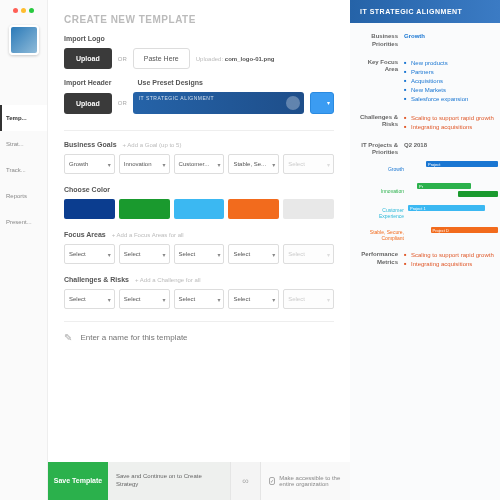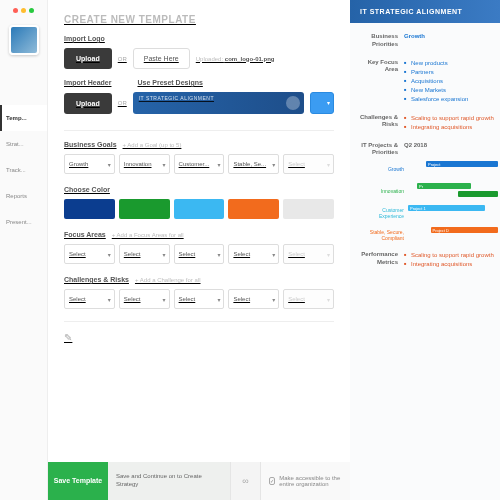--- a/index.html
+++ b/index.html
@@ -5,21 +5,21 @@
 * { box-sizing: border-box; margin: 0; padding: 0; font-family: Arial, Helvetica, sans-serif; }
 body { background: #f5f5f5; width: 500px; height: 500px; overflow: hidden; display: flex; }
 .sidebar { width: 48px; background: #fafafa; border-right: 1px solid #eee; display: flex; flex-direction: column; align-items: center; padding-top: 8px; }
 .mac-dots { display: flex; gap: 3px; margin-bottom: 12px; }
 .mac-dots span { width: 5px; height: 5px; border-radius: 50%; }
 .md-r { background: #ff5f56; } .md-y { background: #ffbd2e; } .md-g { background: #27c93f; }
 .avatar { width: 30px; height: 30px; border-radius: 4px; background: linear-gradient(135deg,#2b7ab8,#8fbbd9); border: 2px solid #fff; box-shadow: 0 1px 3px rgba(0,0,0,0.2); margin-bottom: 50px; }
 .nav-items { width: 100%; }
 .nav-item { font-size: 6px; color: #888; padding: 10px 4px; cursor: pointer; border-left: 2px solid transparent; text-align: left; white-space: nowrap; overflow: hidden; text-overflow: ellipsis; }
 .nav-item.active { border-left: 2px solid #333; color: #333; font-weight: bold; background: #fff; }
-.main { width: 302px; background: #fff; padding: 14px 16px 0 16px; position: relative; display: flex; flex-direction: column; text-decoration: underline; }
+.main { width: 302px; background: #fff; padding: 14px 16px 0 16px; position: relative; display: flex; flex-direction: column; }
 .page-title { font-size: 10px; font-weight: bold; color: #bbb; letter-spacing: 0.5px; margin-bottom: 10px; }
 .label { font-size: 7px; color: #555; font-weight: bold; margin-bottom: 6px; }
 .row { display: flex; align-items: center; gap: 6px; margin-bottom: 10px; }
 .btn-up { background: #3a3a3a; color: #fff; font-size: 7px; font-weight: bold; padding: 7px 12px; border-radius: 3px; cursor: pointer; border: none; }
 .or { font-size: 6px; color: #aaa; }
 .btn-paste { background: #fff; border: 1px solid #ddd; font-size: 7px; padding: 6px 10px; border-radius: 3px; cursor: pointer; color: #555; }
 .uploaded { font-size: 6px; color: #bbb; }
 .uploaded b { color: #555; font-weight: bold; }
 .preset-label { font-size: 7px; color: #555; font-weight: bold; }
 .preset-chip { flex: 1; height: 22px; background: linear-gradient(90deg,#2563a8,#1e4e8a); border-radius: 3px; position: relative; }
@@ -149,20 +149,21 @@
   <div class="sel-row">
     <div class="sel">Select</div>
     <div class="sel">Select</div>
     <div class="sel">Select</div>
     <div class="sel">Select</div>
     <div class="sel disabled">Select</div>
   </div>
 
   <div class="name-row">
     <span class="pencil">✎</span>
+    <input class="name-input" placeholder="Enter a name for this template" style="">
   </div>
 
   <div class="footer">
     <div class="save-btn">Save Template</div>
     <div class="save-cont">Save and Continue on to Create Strategy</div>
     <div class="share-box">∞</div>
     <div class="access-box">
       <span class="chk">✓</span>
       <span>Make accessible to the entire organization</span>
     </div>

